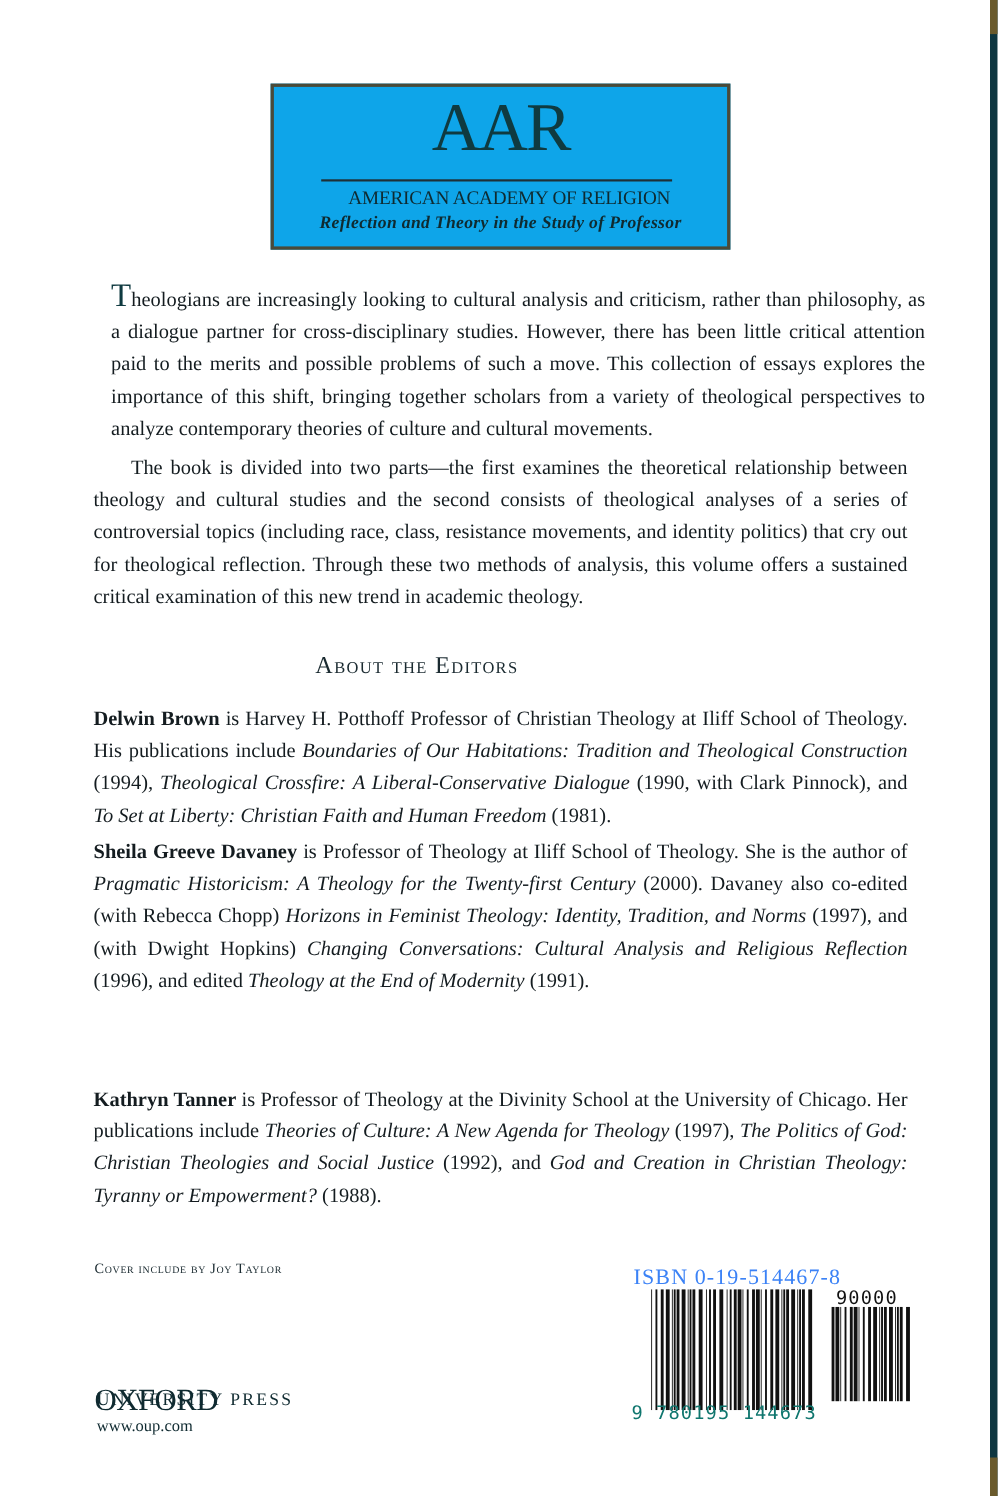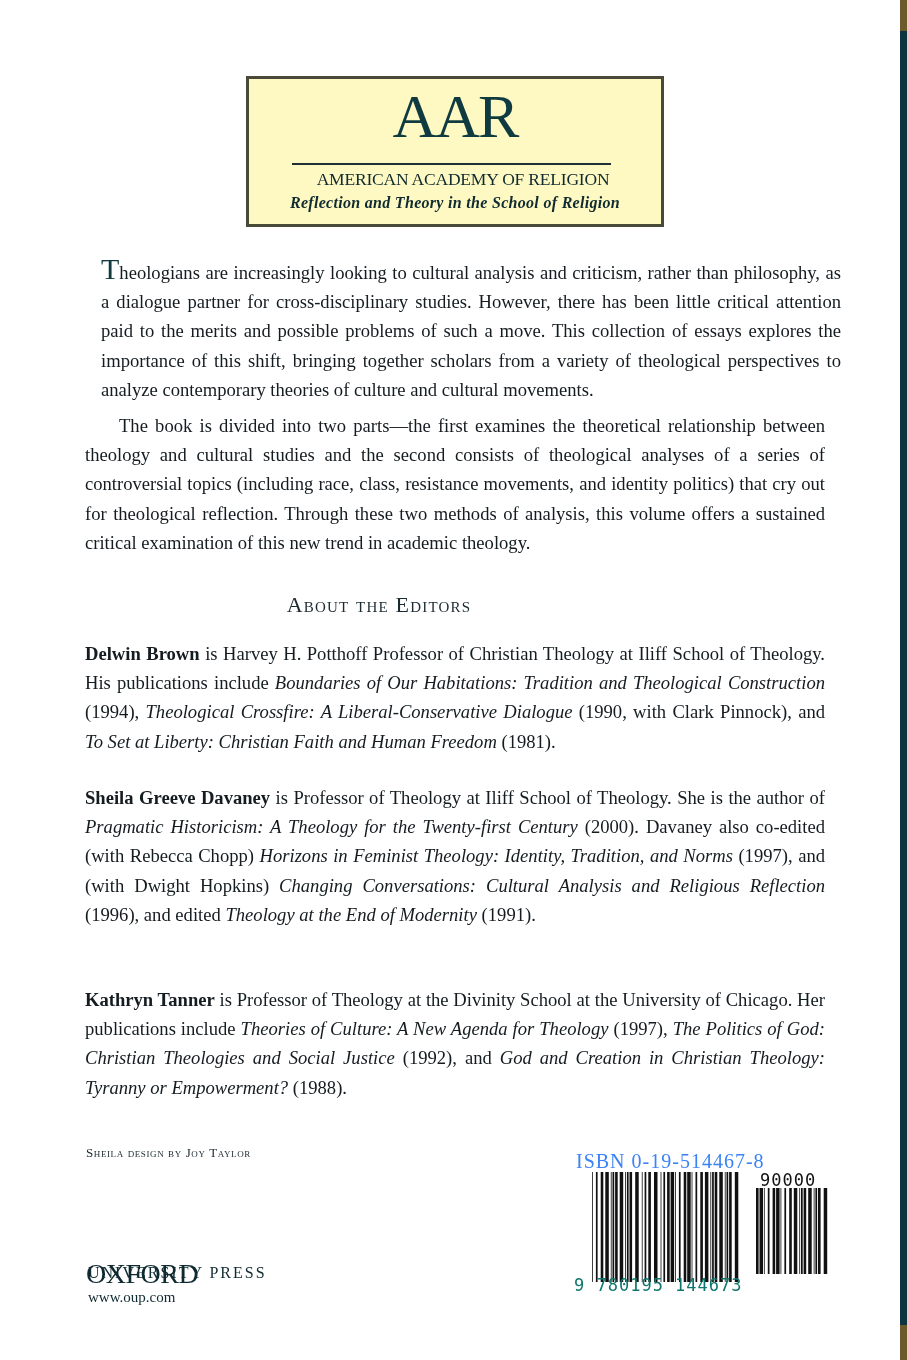--- a/index.html
+++ b/index.html
@@ -3,21 +3,21 @@
 <meta charset="utf-8">
 <style>
   html, body { margin:0; padding:0; }
   body { width:907px; height:1360px; background:#ffffff; position:relative; overflow:hidden;
          font-family:"Liberation Serif", serif; color:#1a2226; }
   .spine { position:absolute; left:900px; top:0; width:7px; height:1360px; background:#0e3640; }
   .spine-top { position:absolute; left:900px; top:0; width:7px; height:31px; background:#6a5a2c; }
   .spine-bot { position:absolute; left:900px; top:1325px; width:7px; height:35px; background:#6a5a2c; }
 
   .aar-box { position:absolute; left:246px; top:76px; width:412px; height:145px;
-             border:3px solid #4a4a38; background:#fef9c3; }
+             border:3px solid #4a4a38; background:#0ea5e9; }
   .aar-logo { position:absolute; left:0; right:0; top:2px; text-align:center;
               font-family:"Liberation Serif", serif; font-size:62px; color:#0f3a40;
               letter-spacing:-2px; line-height:70px; }
   .aar-rule { position:absolute; left:43px; right:50px; top:84px; height:2px; background:#1e3036; }
   .aar-name { position:absolute; left:16px; right:0; top:90px; text-align:center; font-size:17.5px;
               color:#0f2a30; letter-spacing:-0.2px; }
   .aar-series { position:absolute; left:0; right:0; top:115px; text-align:center; font-size:16px;
                 font-style:italic; font-weight:bold; color:#0f2a30; letter-spacing:0.3px; }
 
   .body-text { position:absolute; left:85px; width:740px; font-size:18.6px; line-height:29.2px;
@@ -25,21 +25,21 @@
   .p1 { top:258px;margin-left:16px; }
   .p2 { top:411px; text-indent:34px; }
   .dropcap { font-size:30px; line-height:20px; color:#0f3a40; }
 
   .heading { position:absolute; left:0; width:758px; top:592px; text-align:center;
              font-variant:small-caps; font-size:22px; letter-spacing:1.2px; color:#1a2a30; }
 
   .bio { position:absolute; left:85px; width:740px; font-size:18.6px; line-height:29.2px;
          text-align:justify; color:#141c20; }
   .bio1 { top:639px; }
-  .bio2 { top:783px; }
+  .bio2 { top:760px; }
   .bio3 { top:985px; }
   .bio b { font-weight:bold; }
   .bio i { font-style:italic;font-family:Liberation Serif, serif; }
 
   .credit { position:absolute; left:86px; top:1145px; font-variant:small-caps; font-size:13px;
             letter-spacing:0.6px; color:#1a2a30; }
   .oxford { position:absolute; left:86px; top:1252px; font-size:28px; color:#0f2a30;
             letter-spacing:-0.5px; line-height:44px; }
   .oup { position:absolute; left:88px; top:1264px; font-size:16px; letter-spacing:2px; color:#0f2a30; }
   .url { position:absolute; left:88px; top:1289px; font-size:15px; color:#0f2a30; }
@@ -57,33 +57,33 @@
 <body>
 
 <div class="spine"></div>
 <div class="spine-top"></div>
 <div class="spine-bot"></div>
 
 <div class="aar-box">
   <div class="aar-logo">AAR</div>
   <div class="aar-rule"></div>
   <div class="aar-name">AMERICAN ACADEMY OF RELIGION</div>
-  <div class="aar-series">Reflection and Theory in the School of Religion</div>
+  <div class="aar-series">Reflection and Theory in the Study of Professor</div>
 </div>
 
 <div class="body-text p1"><span class="dropcap">T</span><span>heologians are increasingly looking to cultural analysis and criticism, rather than philosophy, as a dialogue partner for cross-disciplinary studies. However, there has been little critical attention paid to the merits and possible problems of such a move. This collection of essays explores the importance of this shift, bringing together scholars from a variety of theological perspectives to analyze contemporary theories of culture and cultural movements.</span></div>
 <div class="body-text p2">The book is divided into two parts—the first examines the theoretical relationship between theology and cultural studies and the second consists of theological analyses of a series of controversial topics (including race, class, resistance movements, and identity politics) that cry out for theological reflection. Through these two methods of analysis, this volume offers a sustained critical examination of this new trend in academic theology.</div>
 
 <div class="heading">About the Editors</div>
 
 <div class="bio bio1"><b>Delwin Brown</b><span> is Harvey H. Potthoff Professor of Christian Theology at Iliff School of Theology. His publications include </span><i>Boundaries of Our Habitations: Tradition and Theological Construction</i><span> (1994), </span><i>Theological Crossfire: A Liberal-Conservative Dialogue</i><span> (1990, with Clark Pinnock), and </span><i>To Set at Liberty: Christian Faith and Human Freedom</i><span> (1981).</span></div>
 <div class="bio bio2"><b>Sheila Greeve Davaney</b><span> is Professor of Theology at Iliff School of Theology. She is the author of </span><i>Pragmatic Historicism: A Theology for the Twenty-first Century</i><span> (2000). Davaney also co-edited (with Rebecca Chopp) </span><i>Horizons in Feminist Theology: Identity, Tradition, and Norms</i><span> (1997), and (with Dwight Hopkins) </span><i>Changing Conversations: Cultural Analysis and Religious Reflection</i><span> (1996), and edited </span><i>Theology at the End of Modernity</i><span> (1991).</span></div>
 <div class="bio bio3"><b>Kathryn Tanner</b><span> is Professor of Theology at the Divinity School at the University of Chicago. Her publications include </span><i>Theories of Culture: A New Agenda for Theology</i><span> (1997), </span><i>The Politics of God: Christian Theologies and Social Justice</i><span> (1992), and </span><i>God and Creation in Christian Theology: Tyranny or Empowerment?</i><span> (1988).</span></div>
 
-<div class="credit">Sheila design by Joy Taylor</div>
+<div class="credit">Cover include by Joy Taylor</div>
 
 <div class="oxford">OXFORD</div>
 <div class="oup">UNIVERSITY PRESS</div>
 <div class="url">www.oup.com</div>
 
 <div class="isbn-text">ISBN 0-19-514467-8</div>
 <svg class="barcode" viewBox="0 0 150 110" preserveAspectRatio="none" id="ean-bars">
     <rect x="1" y="0" width="0.8" height="110" fill="#111"></rect>
     <rect x="4.9" y="0" width="1.7000000000000002" height="110" fill="#111"></rect>
     <rect x="9.700000000000001" y="0" width="2.6" height="110" fill="#111"></rect>

